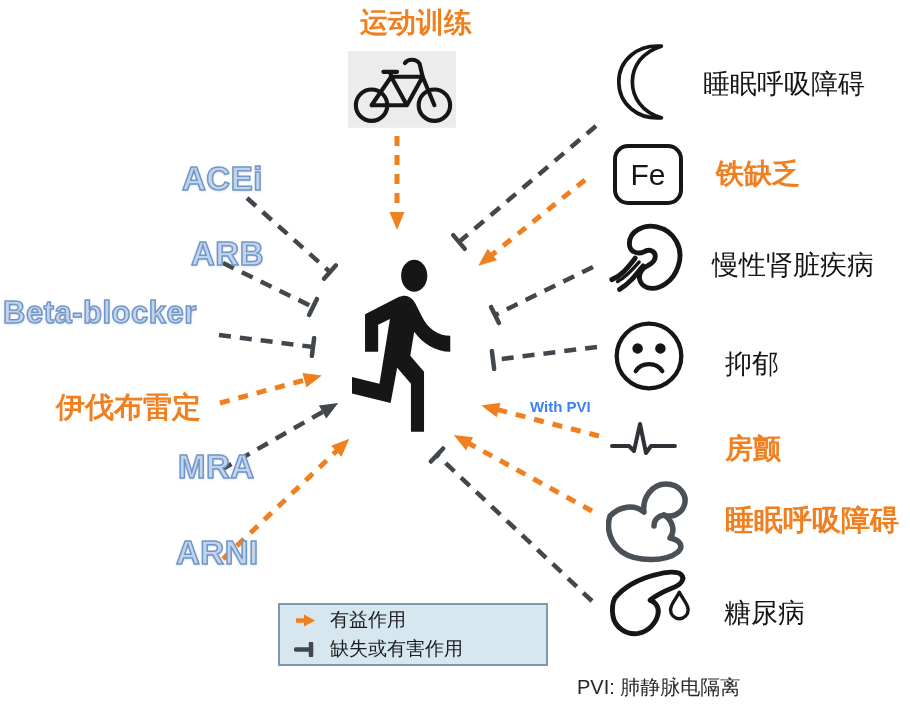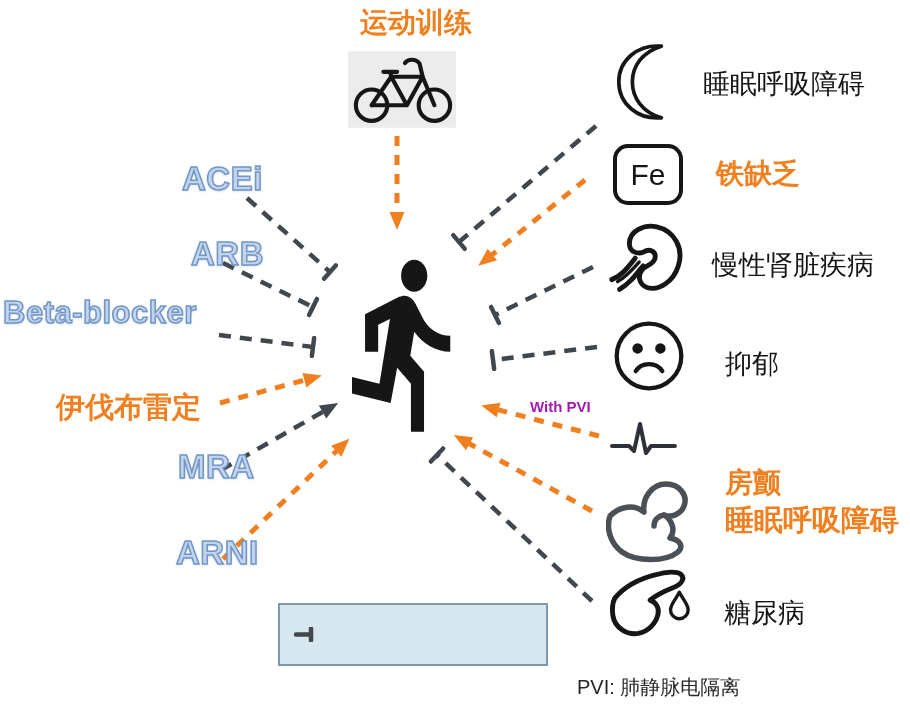--- a/index.html
+++ b/index.html
@@ -9,21 +9,21 @@
   }
   html,body{margin:0;padding:0;background:#fff;}
   .canvas{position:relative;width:910px;height:704px;background:#fff;overflow:hidden;
           font-family:"Liberation Sans","DejaVu Sans",sans-serif;border-radius:17px;}
   .abs{position:absolute;}
   .cjk{font-size:27px;color:var(--black_text);white-space:nowrap;}
   .cjk-orange{font-size:28px;font-weight:700;color:var(--orange);white-space:nowrap;}
   .wordart{font-weight:700;color:var(--blue_fill);-webkit-text-stroke:1.5px var(--blue_stroke);
            text-shadow:0 1px 3px rgba(110,150,200,.45);letter-spacing:.5px;white-space:nowrap;}
   .sz33{font-size:33px;margin-left:45px;} .sz31{font-size:31px;}
-  .note{font-size:15px;font-weight:600;color:#a21caf;white-space:nowrap;}
+  .note{font-size:15px;font-weight:600;color:#3b82f6;white-space:nowrap;}
   .footnote{font-size:20px;color:#262626;white-space:nowrap;}
   .legend{left:278px;top:603px;width:270px;height:63px;background:var(--legend_bg);
           border:2px solid var(--legend_border);box-sizing:border-box;display:flex;
           flex-direction:column;justify-content:center;gap:3px;padding:4px 0 4px 14px;}
   .legend-row{display:flex;align-items:center;gap:12px;font-size:19px;color:#1d1d1d;white-space:nowrap;}
   
   .lnO{stroke:var(--orange);stroke-width:5;stroke-dasharray:10 9;fill:none;}
   .lnD{stroke:var(--dark);stroke-width:4.5;stroke-dasharray:12 9;fill:none;}
   .mkO{fill:var(--orange);} .mkD{fill:var(--dark);}
   .tb{stroke:var(--dark);stroke-width:4.5;stroke-linecap:round;fill:none;}
@@ -115,30 +115,38 @@
   </svg>
   <svg class="abs" style="left:604px;top:563px;" width="94" height="86" viewBox="0 0 94 88">
     <path class="ink" d="M10 36 C20 24 36 16 52 12 C62 9 74 8 78 12 C82 16 78 22 70 25 C60 29 52 33 46 38 C52 40 56 46 54 53 C52 62 44 70 34 72 C22 74 10 66 8 54 C7 47 7 42 10 36 Z" stroke-width="5"></path>
     <path class="ink" d="M76 30 C80 38 85 42 85 48 A9 9 0 1 1 67 48 C67 42 72 38 76 30 Z" stroke-width="3.5"></path>
   </svg>
 
   <div class="abs cjk" style="left:703px;top:66px;">睡眠呼吸障碍</div>
   <div class="abs cjk-orange" style="left:716px;top:155px;">铁缺乏</div>
   <div class="abs cjk" style="left:712px;top:247px;">慢性肾脏疾病</div>
   <div class="abs cjk" style="left:725px;top:346px;">抑郁</div>
-  <div class="abs cjk-orange" style="left:725px;top:430px;margin-top:34px;">房颤</div>
+  <div class="abs cjk-orange" style="left:725px;top:430px;">房颤</div>
   <div class="abs cjk-orange" style="left:725px;top:501px;font-size:29px;">睡眠呼吸障碍</div>
   <div class="abs cjk" style="left:724px;top:595px;">糖尿病</div>
 
   <div class="abs note" style="left:530px;top:398px;">With PVI</div>
 
   <div class="abs legend">
     <div class="legend-row">
       <svg width="24" height="15" viewBox="0 0 24 15">
+        <path d="M2 7.5 H11" stroke="var(--orange)" stroke-width="4.5" fill="none"></path>
+        <path d="M10 1.5 L21 7.5 L10 13.5 Z" fill="var(--orange)"></path>
+      </svg>
+      <span>有益作用</span>
+    </div>
+    <div class="legend-row">
+      <svg width="24" height="15" viewBox="0 0 24 15">
         <path d="M2 7.5 H17" stroke="var(--dark)" stroke-width="4.5" fill="none" stroke-linecap="round"></path>
         <path d="M17 1.5 V13.5" stroke="var(--dark)" stroke-width="4.5" fill="none" stroke-linecap="round"></path>
       </svg>
+      <span>缺失或有害作用</span>
     </div>
   </div>
 
   <div class="abs footnote" style="left:577px;top:674px;">PVI: 肺静脉电隔离</div>
 
 </div>
 
 </body></html>

